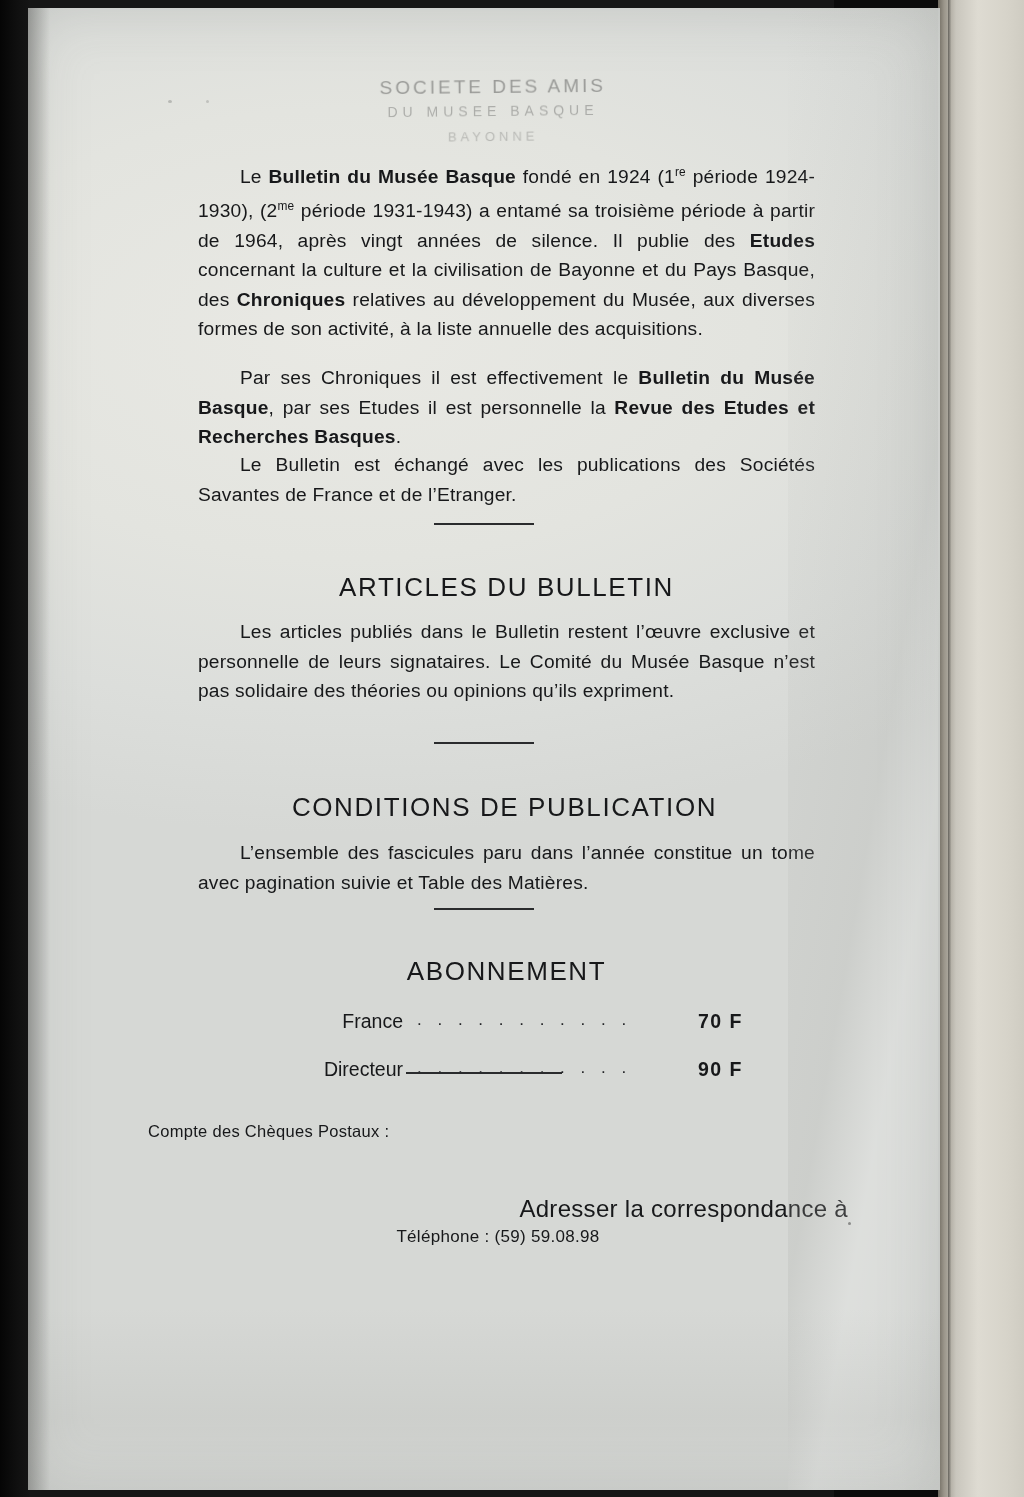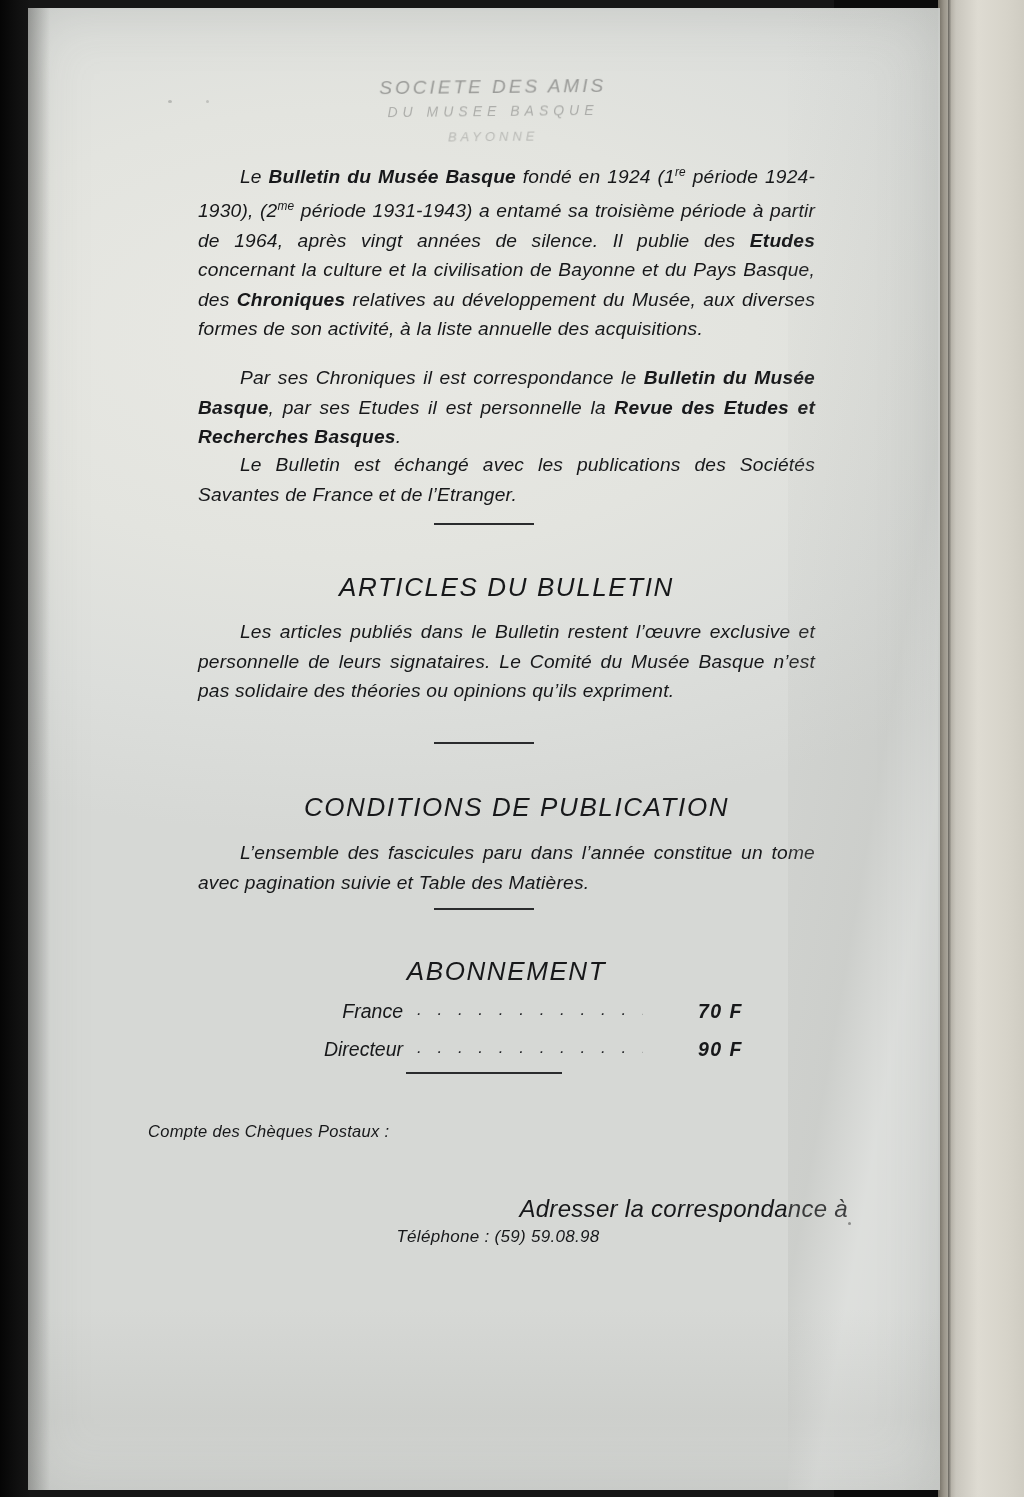--- a/index.html
+++ b/index.html
@@ -12,21 +12,20 @@
     height: 1497px;
     overflow: hidden;
     font-family: "Liberation Sans", sans-serif;
   }
 
   #scan {
     position: relative;
     width: 834px;
     height: 1497px;
     background: #1a1a19;
-    font-style: italic;
   }
 
   
   .scan-bg {
     position: absolute;
     inset: 0;
     background:
       linear-gradient(90deg, #050505 0px, #101010 18px, #141414 28px, #161616 30px);
   }
 
@@ -166,20 +165,21 @@
     letter-spacing: 5.5px;
     color: #232427;
     font-size: 17px;
   }
   .subs-price {
     width: 86px;
     text-align: right;
     font-weight: bold;
     letter-spacing: 1.5px;
     white-space: nowrap;
+    margin-top: 10px;
   }
 
   .footer-small {
     text-align: left;
     font-size: 16.5px;
     line-height: 26px;
     letter-spacing: 0.3px;
   }
   .footer-mid {
     text-align: right;
@@ -220,21 +220,21 @@
     <div class="content">
 
       <div class="block" style="left:170px; top:150px; width:617px;">
         <p class="para indent">
           <span>Le </span><span class="b">Bulletin du Musée Basque</span><span> fondé en 1924 (1</span><sup>re</sup><span> période 1924-1930), (2</span><sup>me</sup><span> période 1931-1943) a entamé sa troisième période à partir de 1964, après vingt années de silence. Il publie des </span><span class="b">Etudes</span><span> concernant la culture et la civilisation de Bayonne et du Pays Basque, des </span><span class="b">Chroniques</span><span> relatives au développement du Musée, aux diverses formes de son activité, à la liste annuelle des acquisitions.</span>
         </p>
       </div>
 
       <div class="block" style="left:170px; top:355px; width:617px;">
         <p class="para indent">
-          <span>Par ses Chroniques il est correspondance le </span><span class="b">Bulletin du Musée Basque</span><span>, par ses Etudes il est personnelle la </span><span class="b">Revue des Etudes et Recherches Basques</span><span>.</span>
+          <span>Par ses Chroniques il est effectivement le </span><span class="b">Bulletin du Musée Basque</span><span>, par ses Etudes il est personnelle la </span><span class="b">Revue des Etudes et Recherches Basques</span><span>.</span>
         </p>
       </div>
 
       <div class="block" style="left:170px; top:442px; width:617px;">
         <p class="para indent">Le Bulletin est échangé avec les publications des Sociétés Savantes de France et de l’Etranger.</p>
       </div>
 
       <div class="block" style="left:406px; top:515px; width:100px;">
         <div class="rule"></div>
       </div>
@@ -243,21 +243,21 @@
         <div class="section-title">ARTICLES DU BULLETIN</div>
       </div>
       <div class="block" style="left:170px; top:609px; width:617px;">
         <p class="para indent">Les articles publiés dans le Bulletin restent l’œuvre exclusive et personnelle de leurs signataires. Le Comité du Musée Basque n’est pas solidaire des théories ou opinions qu’ils expriment.</p>
       </div>
 
       <div class="block" style="left:406px; top:734px; width:100px;">
         <div class="rule"></div>
       </div>
 
-      <div class="block" style="left:180px; top:786px; width:617px;">
+      <div class="block" style="left:168px; top:786px; width:617px;">
         <div class="section-title">CONDITIONS DE PUBLICATION</div>
       </div>
       <div class="block" style="left:170px; top:830px; width:617px;">
         <p class="para indent">L’ensemble des fascicules paru dans l’année constitue un tome avec pagination suivie et Table des Matières.</p>
       </div>
 
       <div class="block" style="left:406px; top:900px; width:100px;">
         <div class="rule"></div>
       </div>
 

